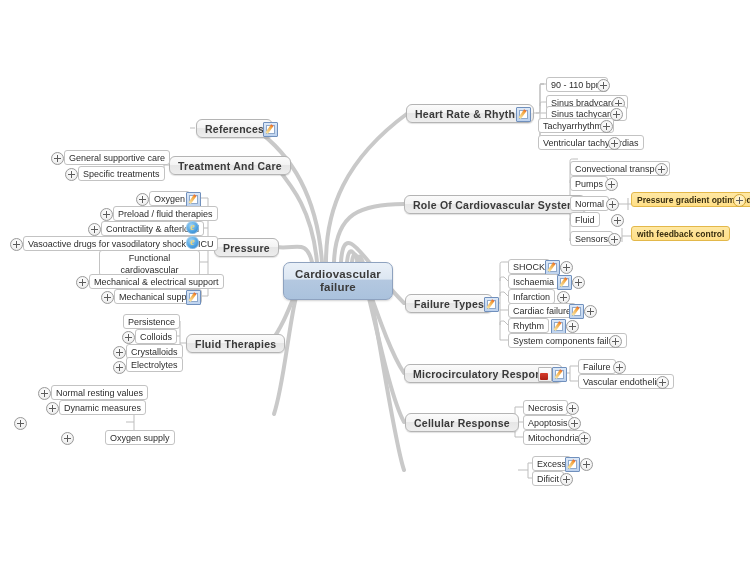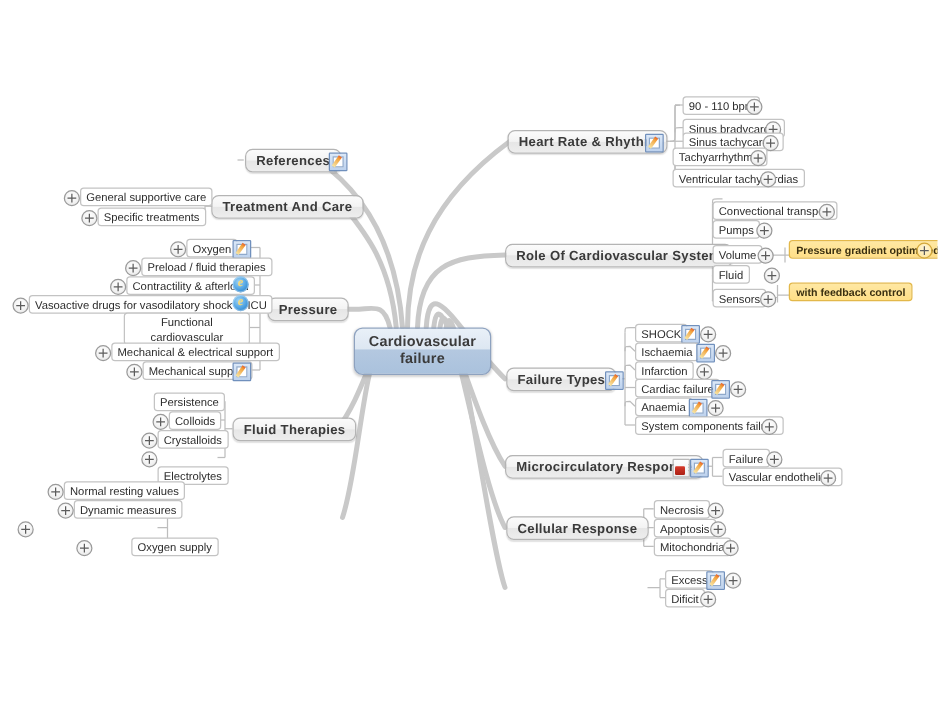--- a/index.html
+++ b/index.html
@@ -260,21 +260,21 @@
     <span>Convectional transport</span>
   </div>
   <div class="plus" style="left:655px;top:163px;"></div>
 
   <div class="node sub-node" style="left:570px;top:176px;">
     <span>Pumps</span>
   </div>
   <div class="plus" style="left:605px;top:178px;"></div>
 
   <div class="node sub-node" style="left:570px;top:196px;">
-    <span>Volume</span>
+    <span>Normal</span>
   </div>
   <div class="plus" style="left:606px;top:198px;"></div>
 
   <div class="node hl-node" style="left:631px;top:192px;">
     <span>Pressure gradient optimised</span>
   </div>
   <div class="plus yellow" style="left:733px;top:194px;"></div>
 
   <div class="node sub-node" style="left:570px;top:212px;">
     <span>Fluid</span>
@@ -324,21 +324,21 @@
   <div class="node sub-node" style="left:508px;top:303px;">
     <span>Cardiac failure</span>
   </div>
   <div class="note-icon" style="left:569px;top:304px;">
       <div class="pg"></div>
       <div class="pen"></div>
     </div>
   <div class="plus" style="left:584px;top:305px;"></div>
 
   <div class="node sub-node" style="left:508px;top:318px;">
-    <span>Anaemia</span>
+    <span>Rhythm</span>
   </div>
   <div class="note-icon" style="left:551px;top:319px;">
       <div class="pg"></div>
       <div class="pen"></div>
     </div>
   <div class="plus" style="left:566px;top:320px;"></div>
 
   <div class="node sub-node" style="left:508px;top:333px;">
     <span>System components failure</span>
   </div>
@@ -479,21 +479,21 @@
   <div class="node sub-node" style="left:135px;top:329px;">
     <span>Colloids</span>
   </div>
   <div class="plus" style="left:122px;top:331px;"></div>
 
   <div class="node sub-node" style="left:126px;top:344px;">
     <span>Crystalloids</span>
   </div>
   <div class="plus" style="left:113px;top:346px;"></div>
 
-  <div class="node sub-node" style="left:126px;top:373px;">
+  <div class="node sub-node" style="left:126px;top:357px;">
     <span>Electrolytes</span>
   </div>
   <div class="plus" style="left:113px;top:361px;"></div>
 
 
   <div class="node sub-node" style="left:51px;top:385px;">
     <span>Normal resting values</span>
   </div>
   <div class="plus" style="left:38px;top:387px;"></div>
 

